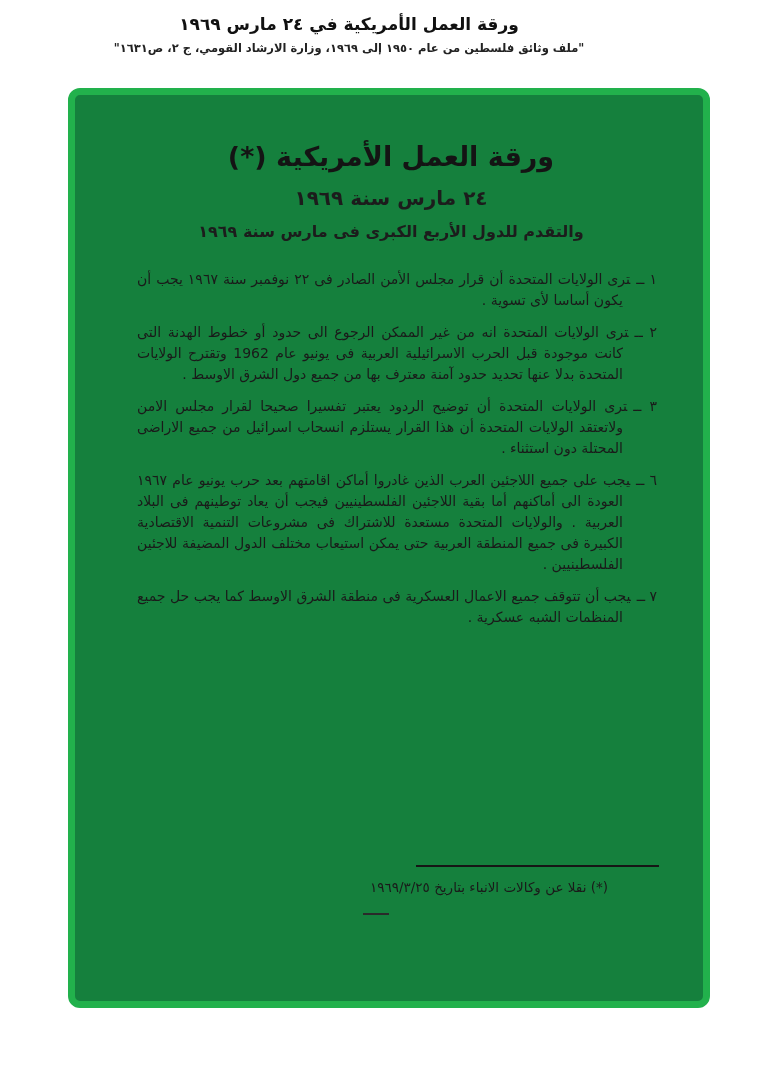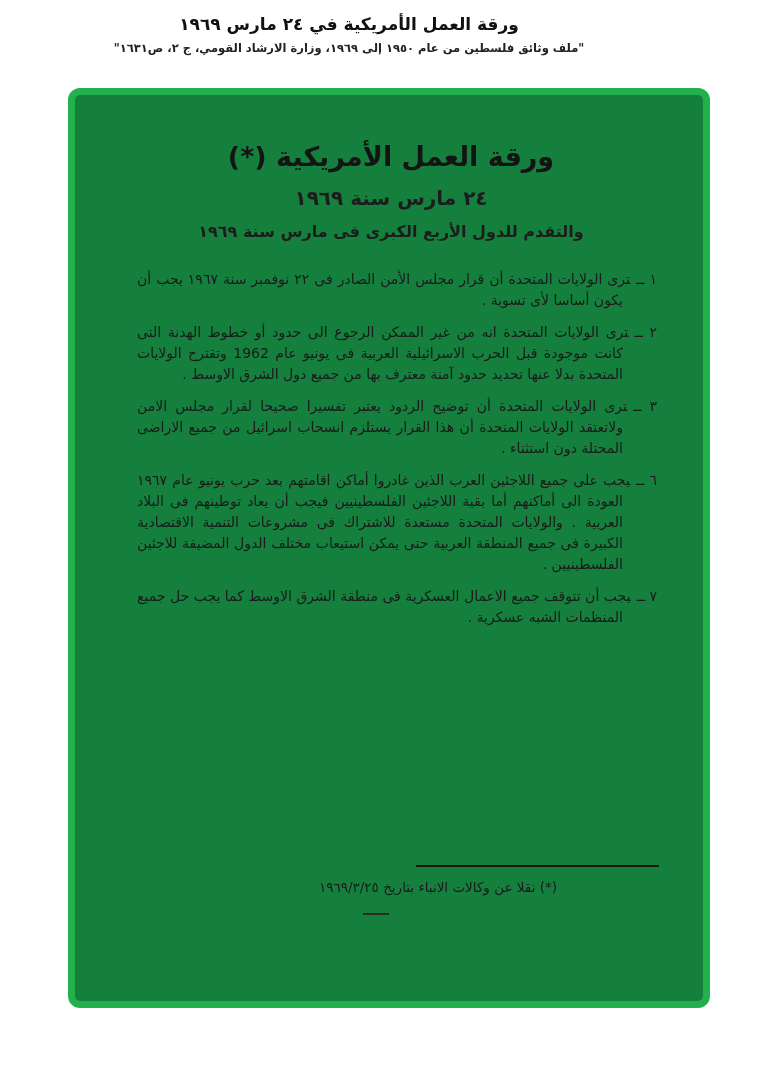--- a/index.html
+++ b/index.html
@@ -98,21 +98,21 @@
     direction: rtl;
   }
   .footnote-rule {
     width: 243px;
     height: 2px;
     background: #161616;
   }
   .footnote {
     margin-top: 12px;
     font-size: 13.5px;
-    text-align: left;
+    text-align: center;
     white-space: nowrap;
     color: #1a1a1a;
   }
   .date-underline {
     position: absolute;
     top: 48px;
     left: 44px;
     width: 26px;
     height: 2px;
     background: #2a2a2a;

